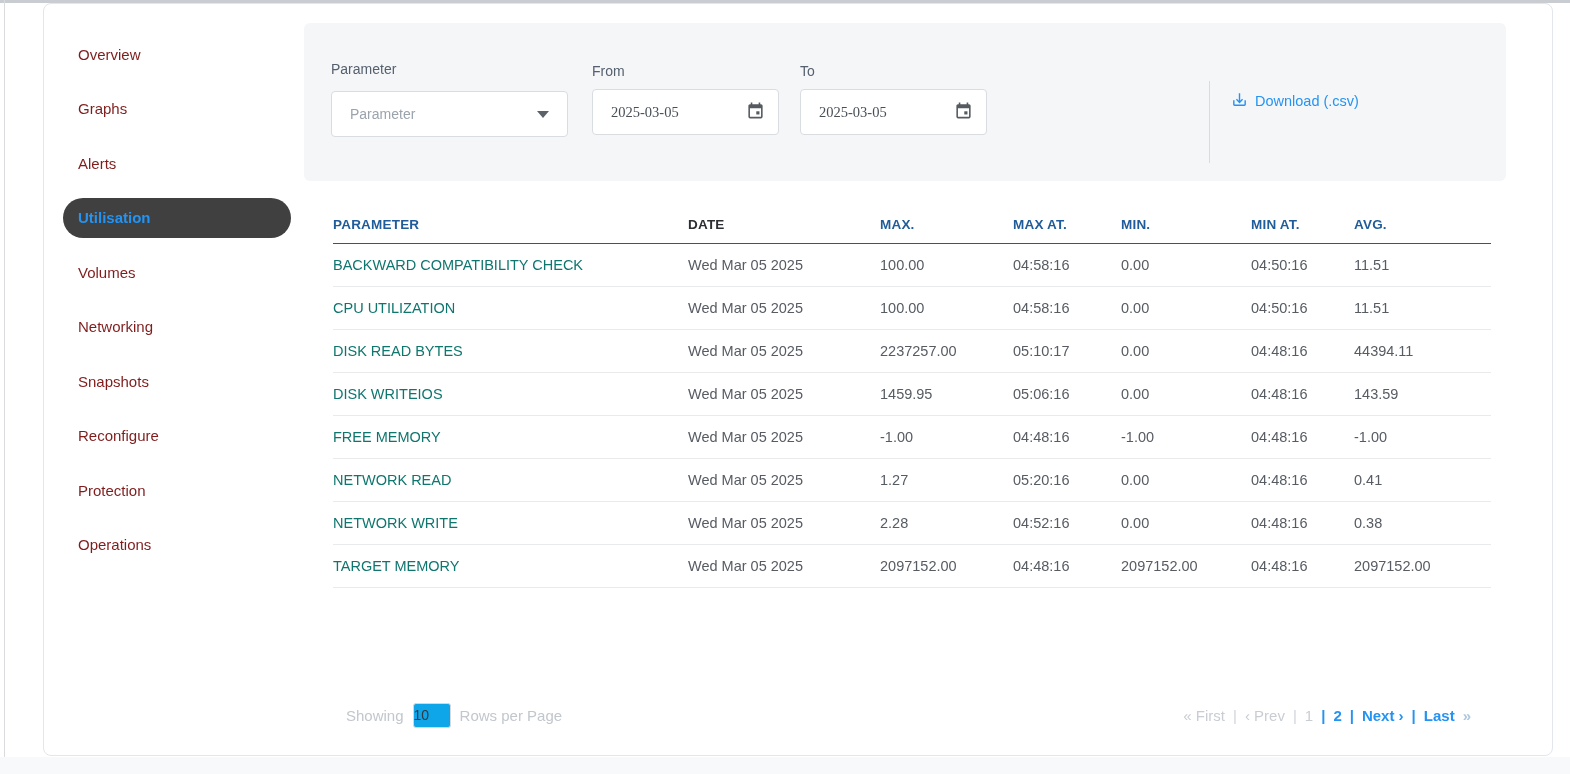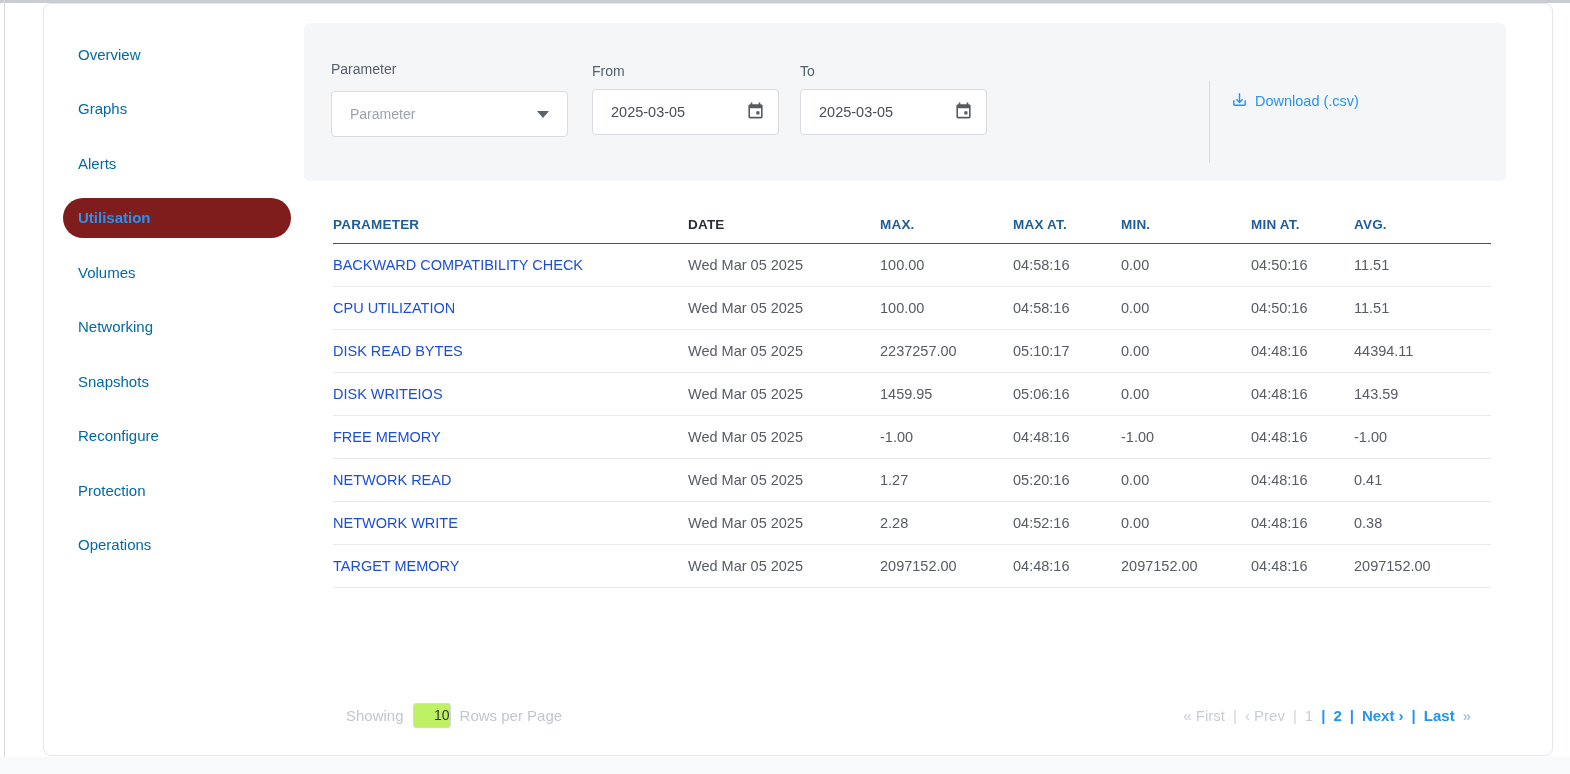--- a/index.html
+++ b/index.html
@@ -16,23 +16,23 @@
   
   .card {
     position:absolute; left:43px; top:3px; width:1510px; height:753px;
     background:#ffffff; border:1px solid #e3e6ea; border-radius:8px;
   }
 
   
   .sidebar { position:absolute; left:19px; top:30px; width:228px; }
   .side-item {
     height:40px; margin-bottom:14.5px; display:flex; align-items:center;
-    padding-left:15px; border-radius:20px; font-size:15px; color:#0369a1; cursor:pointer;
-  }
-  .side-item.active { background:#7f1d1d; color:#2493f2; font-weight:700; }
+    padding-left:15px; border-radius:20px; font-size:15px; color:#7f1d1d; cursor:pointer;
+  }
+  .side-item.active { background:#404040; color:#2493f2; font-weight:700; }
 
   
   .filter-panel {
     position:absolute; left:260px; top:19px; width:1202px; height:158px;
     background:#f5f6f8; border-radius:6px;
   }
   .f-label { position:absolute; font-size:14px; color:#55606e; }
   .lbl-parameter { left:27px; top:38px; }
   .lbl-from      { left:288px; top:40px; }
   .lbl-to        { left:496px; top:40px; }
@@ -43,52 +43,52 @@
   }
   .select-box .ph { font-size:14px; color:#9ba3ad; flex:1; }
   .caret-down { width:0; height:0; border-left:6px solid transparent; border-right:6px solid transparent; border-top:7px solid #5b6269; }
   .date-box {
     position:absolute; top:66px; width:187px; height:46px;
     background:#fff; border:1px solid #d9dce1; border-radius:4px;
     display:flex; align-items:center; padding:0 13px 0 18px; cursor:text;
   }
   .date-from { left:288px; }
   .date-to   { left:496px; }
-  .date-box .val { font-size:14.5px; color:#494f57; flex:1; }
+  .date-box .val { font-size:14.5px; color:#494f57; flex:1;font-family:Liberation Serif, serif; }
   .v-divider { position:absolute; left:905px; top:58px; width:1px; height:82px; background:#d8dbdf; }
   .download-link {
     position:absolute; left:927px; top:68px; display:flex; align-items:center; gap:7px;
     color:#2493f2; font-size:14.5px; cursor:pointer;
   }
 
   
   .table-wrap { position:absolute; left:289px; top:202px; width:1158px; }
   table { border-collapse:collapse; table-layout:fixed; width:1158px; }
   th {
     text-align:left; font-size:13.5px; font-weight:600; color:#1f5c99;
     height:37px; vertical-align:middle; border-bottom:1.5px solid #4d5156;
     padding:0 8px 0 0; cursor:pointer; letter-spacing:.2px;
   }
   th.plain { color:#2b2f33; cursor:default; }
   td {
     height:43px; vertical-align:middle; font-size:14.5px; color:#575c63;
     border-bottom:1px solid #e8eaec; padding:0 8px 0 0; white-space:nowrap;
     overflow:hidden; text-overflow:ellipsis;
   }
-  td.param { color:#1d4ed8; }
+  td.param { color:#0f766e; }
 
   
   .table-footer {
     position:absolute; left:289px; top:690px; width:1158px; height:42px;
     display:flex; align-items:center; justify-content:space-between;
   }
   .showing { display:flex; align-items:center; gap:9px; padding-left:13px; font-size:15px; color:#c2c7cd; }
   .rpp-input {
     width:38px; height:25px; border:1px solid #d5d8dc; border-radius:3px;
-    font-size:14px; color:#33383e; text-align:right; outline:none; background:#bef264;
+    font-size:14px; color:#33383e; text-align:left; outline:none; background:#0ea5e9;
     font-family:"Liberation Sans","DejaVu Sans",sans-serif;
   }
   .pagination { display:flex; align-items:center; font-size:15px; padding-right:16px; }
   .pagination span { margin:0 4px; }
   .pg-disabled { color:#c9cdd3; cursor:default; }
   .pg-sep-gray { color:#d0d4d9; margin:0 6px; }
   .pg-sep-blue { color:#2493f2; font-weight:600; margin:0 6px; }
   .pg-link { color:#2493f2; font-weight:600; cursor:pointer; }
   .pg-pale { color:#aec7de; font-weight:600; }
 </style>

